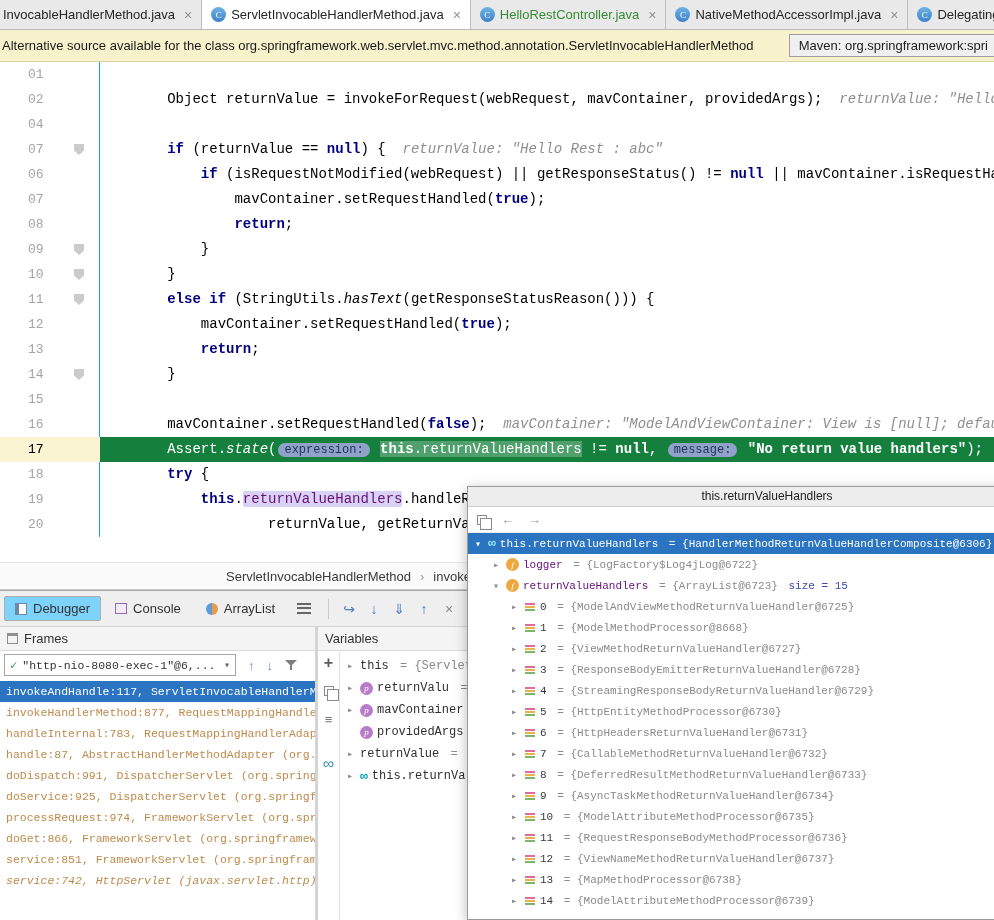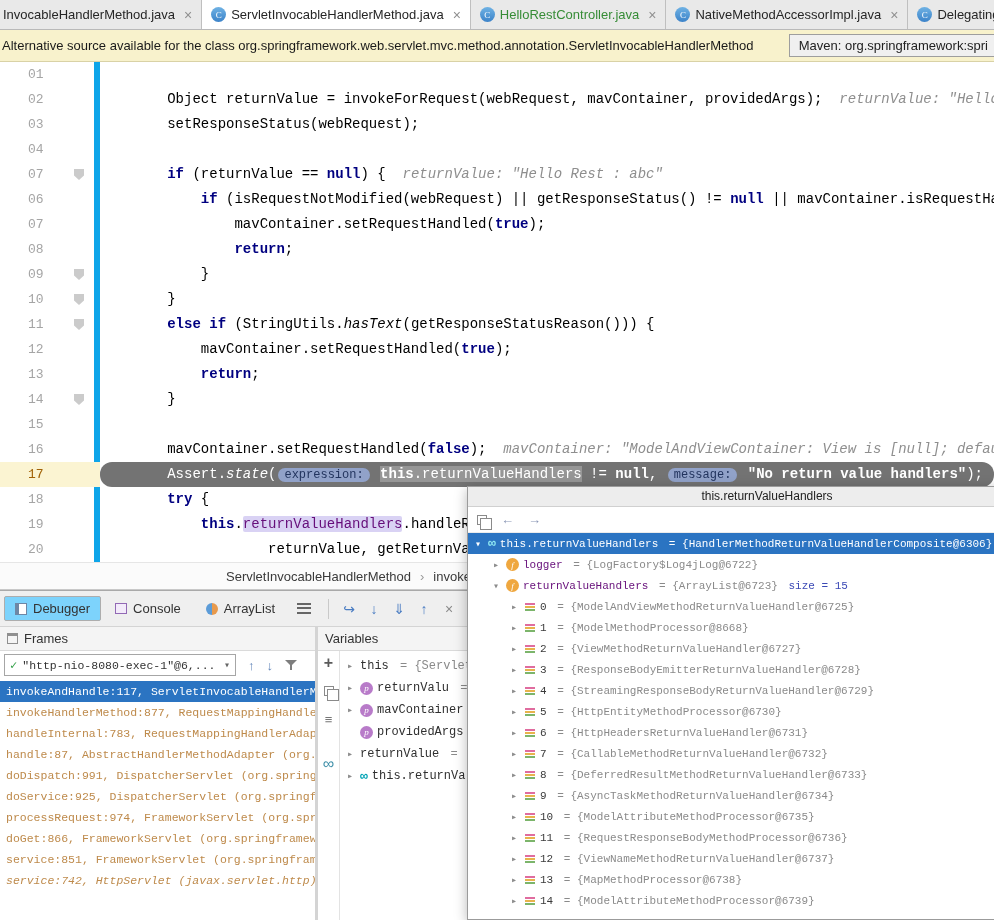--- a/index.html
+++ b/index.html
@@ -27,34 +27,34 @@
             border-bottom:1px solid #D9D2A6; display:flex; align-items:center; padding:0 2px;
             font-size:13px; color:#1A1A1A; overflow:hidden; }
   .banner-action { margin-left:auto; margin-right:-6px; background:#F0F0F0; border:1px solid #9E9E9E;
                    padding:3px 9px; white-space:nowrap; font-size:13px; color:#222; }
 
   
   .editor { position:absolute; top:62px; left:0; width:994px; height:500px; background:#fff;
             font-family:"Liberation Mono", monospace; font-size:14px; overflow:hidden; }
   .line { display:flex; height:25px; line-height:25px; }
   .gutter { flex:0 0 100px; width:100px; position:relative; color:#A5A5A5; font-size:13px;
-            border-right:6px solid #0ea5e9; background:#FFFFFF; }
+            border-right:1px solid #0ea5e9; background:#FFFFFF; }
   .gutter .num { position:absolute; left:28px; top:0; }
   .gutter .mark { position:absolute; left:74px; top:7px; width:10px; height:11px; background:#CBCBCB;
                   clip-path:polygon(0 0,100% 0,100% 58%,50% 100%,0 58%); }
   .code { flex:1; white-space:pre; overflow:hidden; color:#000; }
   .p   { color:#000; }
   .k   { color:#000080; font-weight:bold;margin-top:15px; }
   .m   { font-style:italic; }
   .fs  { color:#660E7A; background:#D9D2F4; border-radius:2px; }
   .h   { color:#8E8E8E; font-style:italic; }
   .str { color:#008000; }
   .chip{ background:#9FB0D4; color:#24365F; border-radius:8px; padding:0 6px; margin:0 2px; font-size:12px; }
-  .line.exec .code { background:#737373;border-radius:12px; }
-  .line.exec .gutter { background:#FBF4D2; color:#a16207; border-right-color:#FBF4D2; }
+  .line.exec .code { background:#15803d; }
+  .line.exec .gutter { background:#FBF4D2; color:#000000; border-right-color:#FBF4D2; }
   .line.exec .p, .line.exec .m { color:#FFFFFF; }
   .line.exec .k { color:#FFFFFF; font-weight:bold; }
   .line.exec .str { color:#FFFFFF; font-weight:bold; }
   .line.exec .chip { background:#91A2C9; color:#22345E; }
   .ehlk { font-weight:bold; }
   .line.exec .ehlk, .line.exec .ehl { background:rgba(255,255,255,0.25); color:#fff; }
 
   
   .breadcrumbs { position:absolute; top:562px; left:0; right:0; height:28px; background:#FBFBFB;
                  border-top:1px solid #E6E6E6; border-bottom:1px solid #C9C9C9; display:flex;
@@ -188,26 +188,20 @@
       <span class="gutter">
         <span class="num">01</span>
       </span>
       <span class="code"></span>
     </div>
     <div class="line">
       <span class="gutter">
         <span class="num">02</span>
       </span>
       <span class="code">        <span class="p">Object returnValue = invokeForRequest(webRequest, mavContainer, providedArgs);  </span><span class="h">returnValue: "Hello Rest </span></span>
-    </div>
-    <div class="line">
-      <span class="gutter">
-        <span class="num">03</span>
-      </span>
-      <span class="code">        <span class="p">setResponseStatus(webRequest);</span></span>
     </div>
     <div class="line">
       <span class="gutter">
         <span class="num">04</span>
       </span>
       <span class="code"></span>
     </div>
     <div class="line">
       <span class="gutter">
         <span class="num">07</span>

